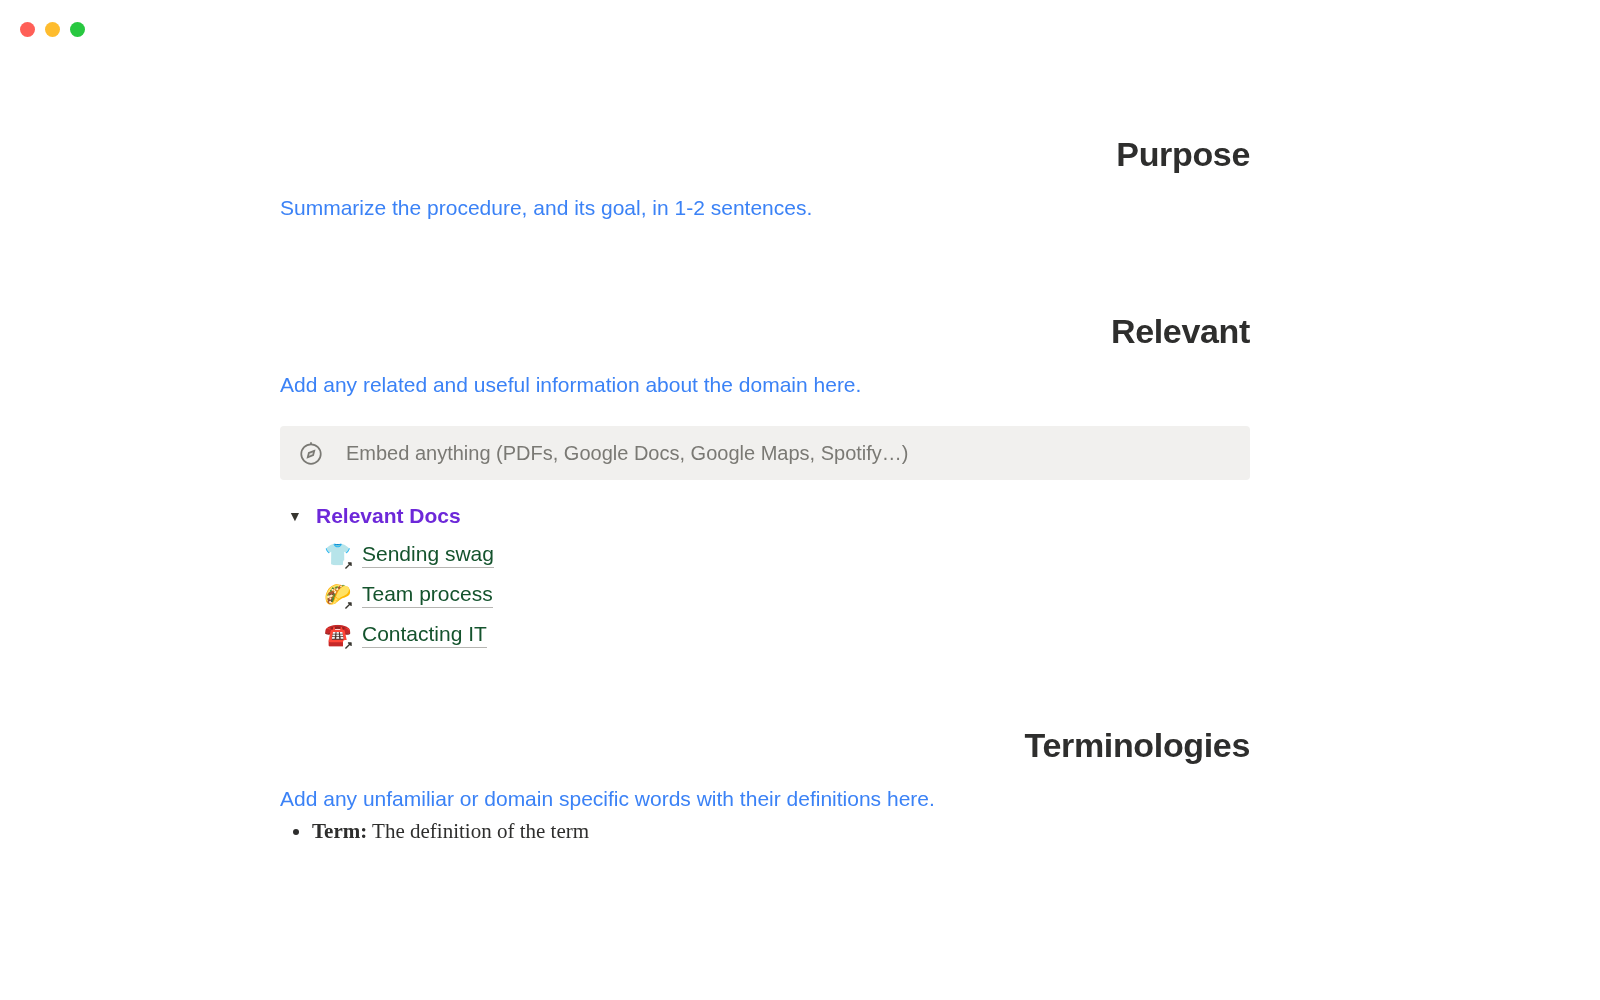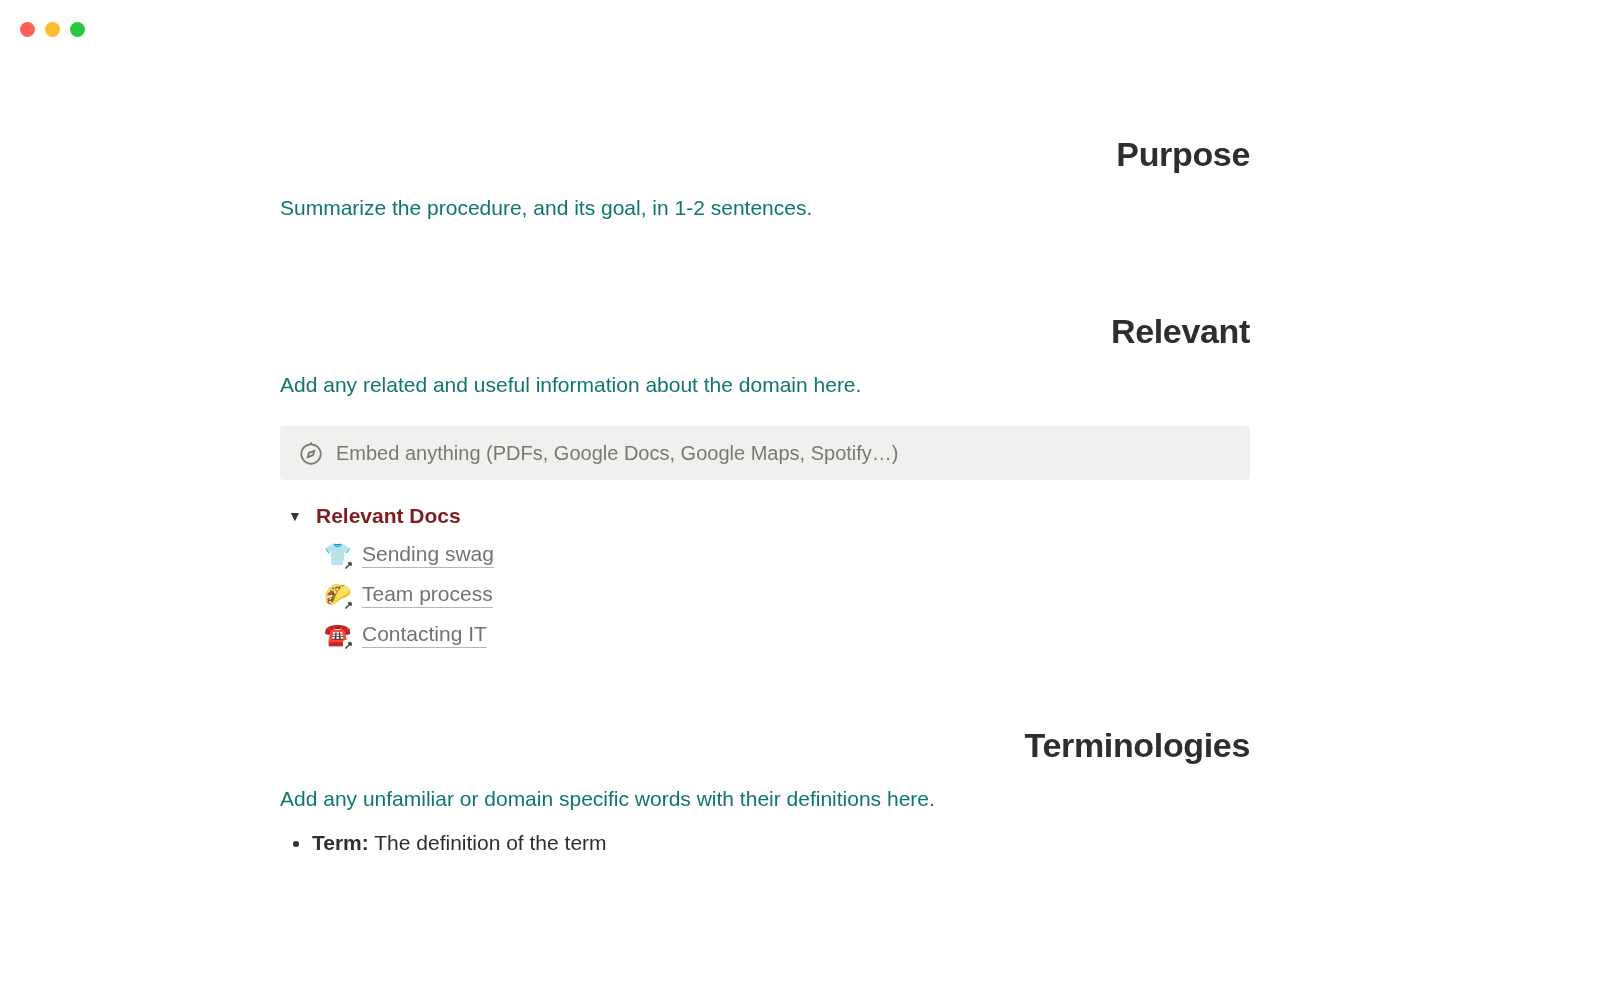--- a/index.html
+++ b/index.html
@@ -32,35 +32,35 @@
     font-size: 34px;
     font-weight: 700;
     color: #2e2e2d;
     margin-bottom: 18px;
     letter-spacing: -0.01em;
     text-align: right;
   }
 
   .section-sub {
     font-size: 21px;
-    color: #0f766e;
+    color: #3b82f6;
     line-height: 1.5;
   }
 
   .gap-large { height: 88px; }
   .gap-med { height: 78px; }
 
   .embed-block {
     margin-top: 26px;
     background: #f1f0ee;
     border-radius: 4px;
     padding: 14px 18px;
     display: flex;
     align-items: center;
-    gap: 12px;
+    gap: 22px;
     width: 100%;
   }
   .embed-icon {
     width: 26px;
     height: 26px;
     flex-shrink: 0;
     color: #7a7974;
   }
   .embed-text {
     font-size: 20px;
@@ -78,21 +78,21 @@
     cursor: pointer;
   }
   .toggle-arrow {
     font-size: 14px;
     color: #37352f;
     width: 14px;
   }
   .toggle-title {
     font-size: 21px;
     font-weight: 600;
-    color: #7f1d1d;
+    color: #6d28d9;
   }
   .toggle-children {
     margin-top: 14px;
     padding-left: 36px;
     display: flex;
     flex-direction: column;
     gap: 14px;
   }
   .doc-link {
     display: flex;
@@ -114,28 +114,29 @@
     font-size: 11px;
     color: #37352f;
     background: #fff;
     border-radius: 2px;
     line-height: 1;
     padding: 0 1px;
     font-weight: 700;
   }
   .doc-label {
     font-size: 21px;
-    color: #737373;
+    color: #14532d;
     border-bottom: 1px solid #b6b5b2;
     padding-bottom: 1px;
   }
 
   .term-list {
-    margin-top: 16px;
+    margin-top: 4px;
     padding-left: 32px;
+    font-family: Liberation Serif, serif;
   }
   .term-item {
     font-size: 21px;
     color: #2e2e2d;
     list-style: disc;
   }
   .term-label { font-weight: 700; }
 </style>
 </head>
 <body>

